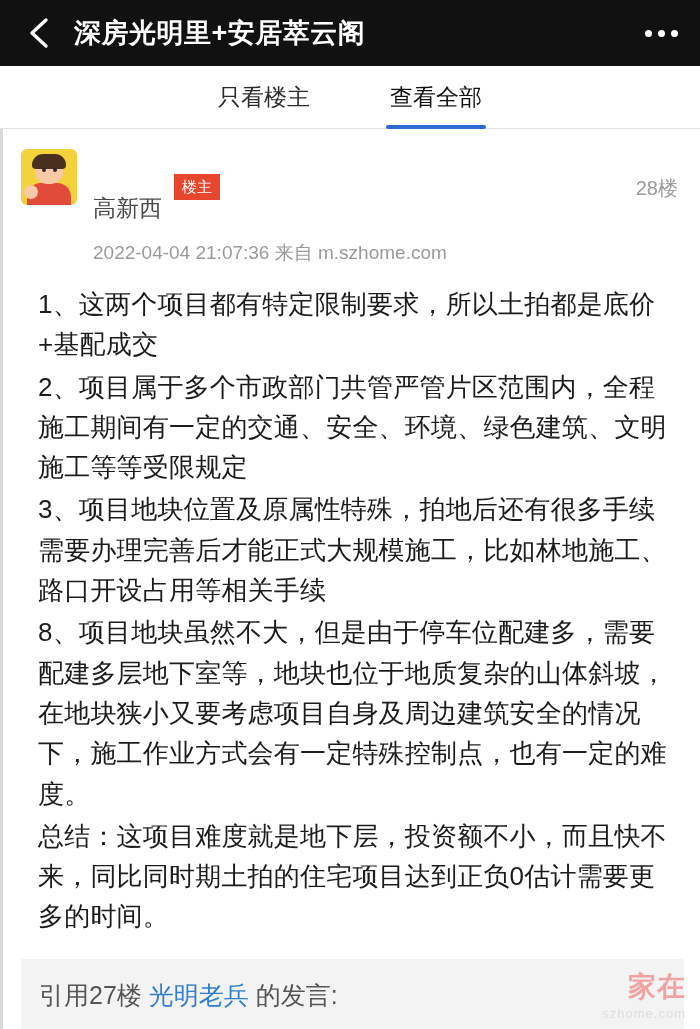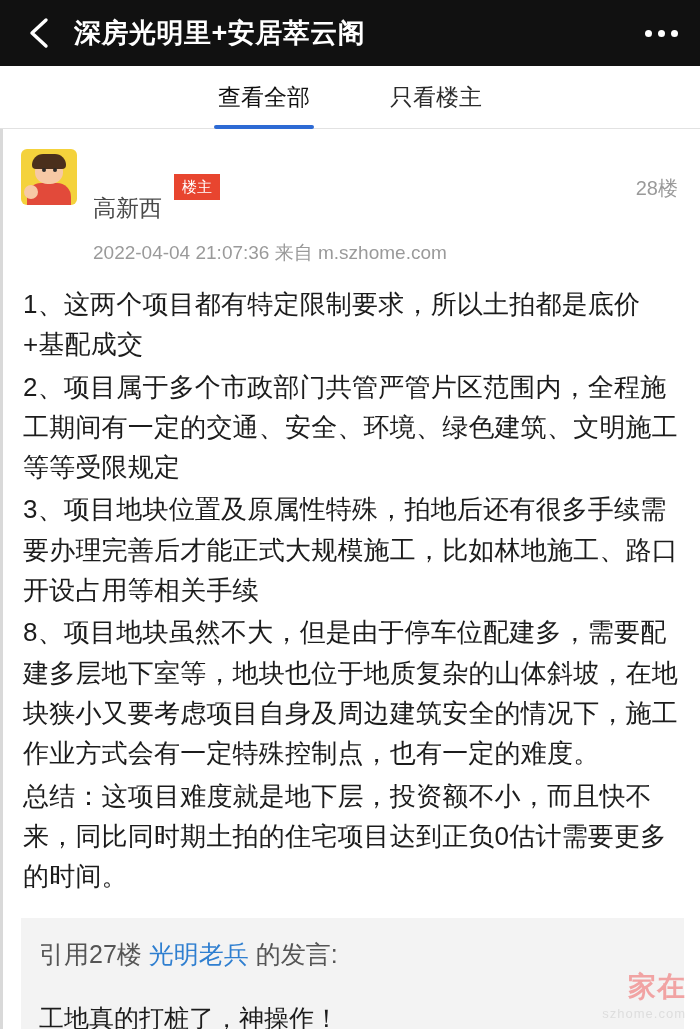--- a/index.html
+++ b/index.html
@@ -189,21 +189,21 @@
   }
   .poster-line2 {
     margin-top: 16px;
     font-size: 19px;
     color: #9a9a9a;
     white-space: nowrap;
   }
   .poster-line2 .src { color: #9a9a9a; }
 
   .post-body {
-    padding: 18px 22px 0 20px;
+    padding: 18px 22px 0 35px;
     font-size: 26px;
     line-height: 1.55;
     color: #1c1c1c;
     letter-spacing: 0.2px;
   }
   .post-body p { margin: 0 0 2px 0; }
 
   
   .quote {
     margin: 22px 16px 0 18px;
@@ -252,22 +252,22 @@
     <div class="topbar-title">深房光明里+安居萃云阁</div>
     <div class="topbar-spacer"></div>
     <div class="more-icon">
       <i></i>
       <i></i>
       <i></i>
     </div>
   </div>
 
   <div class="tabs">
+    <div class="tab">只看楼主</div>
     <div class="tab active">查看全部</div>
-    <div class="tab">只看楼主</div>
   </div>
 
   <div class="content">
 
     <div class="post-header">
       <div class="avatar">
         <div class="body"></div>
         <div class="face"></div>
         <div class="hair"></div>
         <div class="eye-l"></div>

